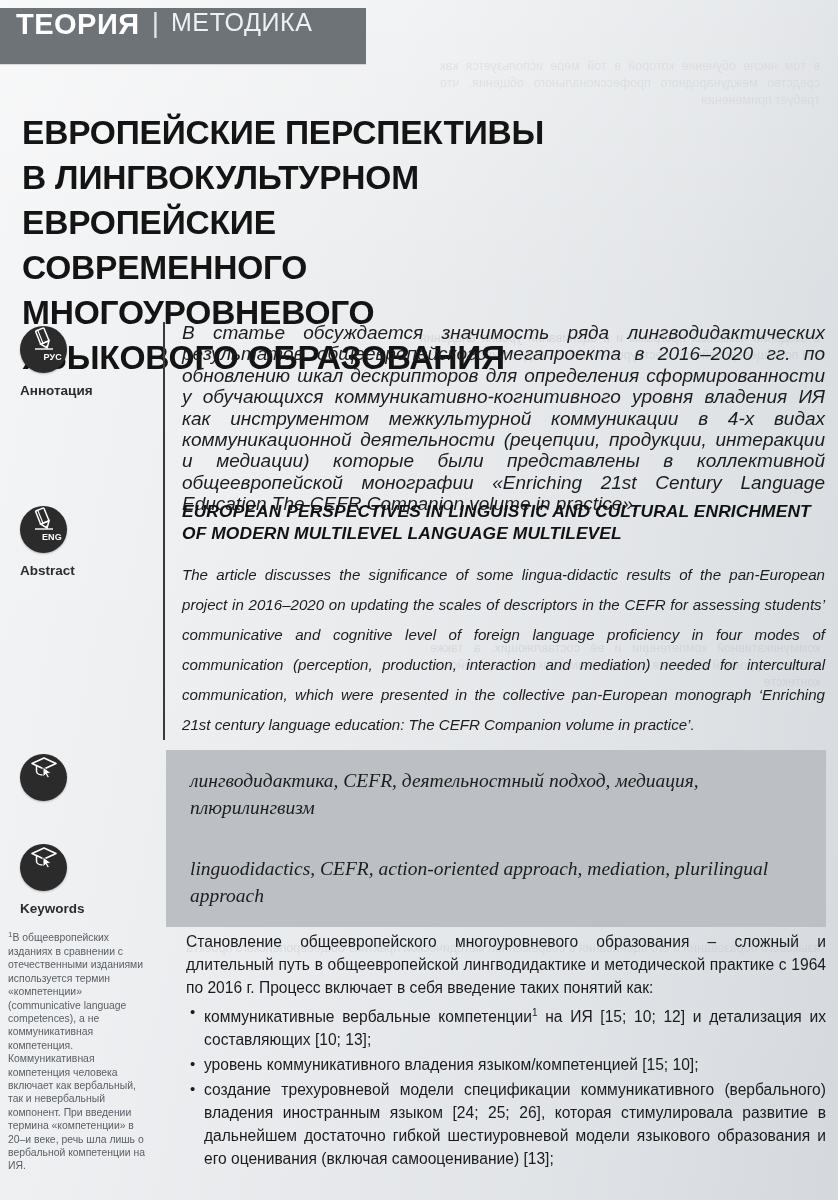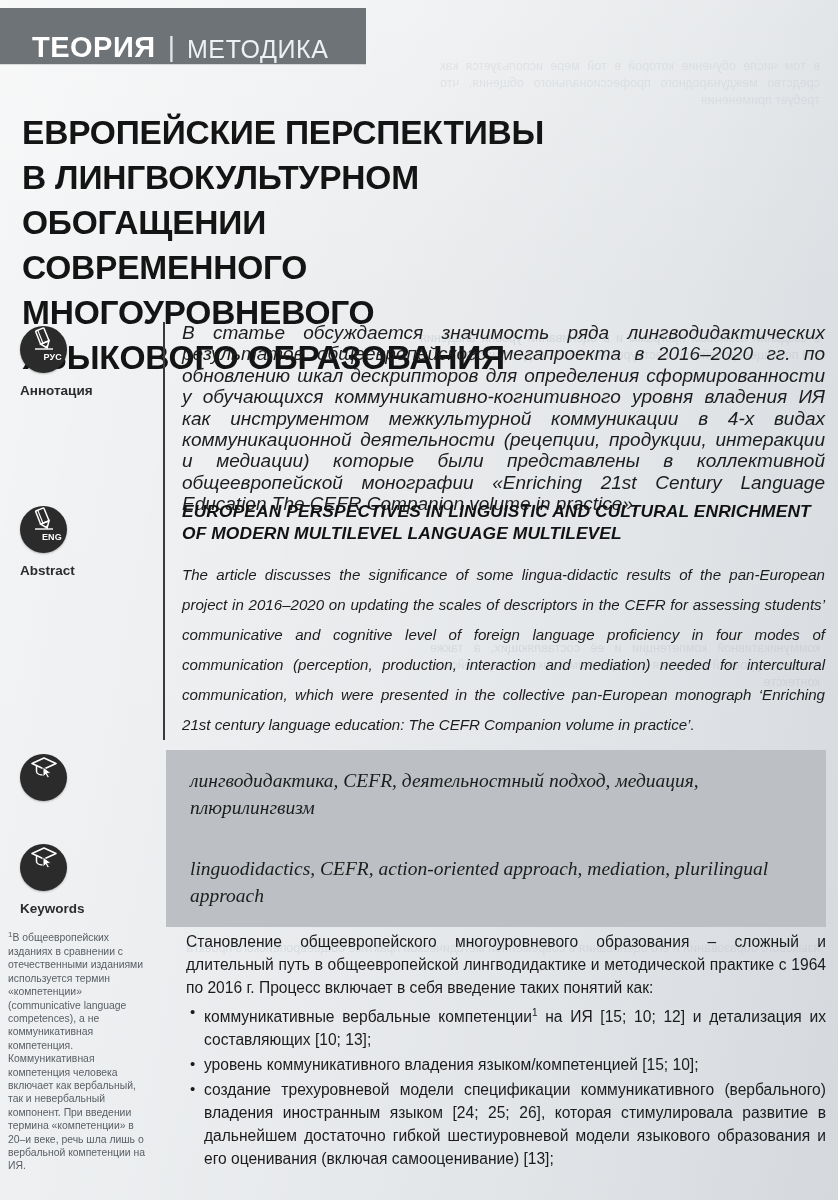--- a/index.html
+++ b/index.html
@@ -50,22 +50,22 @@
 
   
   .banner {
     position: absolute;
     top: 8px;
     left: 0;
     width: 366px;
     height: 56px;
     background: #6e7377;
     display: flex;
-    align-items: flex-end;
-    padding-left: 32px;
+    align-items: flex-start;
+    padding-left: 16px;
     box-sizing: border-box;
     box-shadow: 0 1px 0 rgba(0,0,0,.12);
   }
   .banner-a {
     color: #ffffff;
     font-weight: bold;
     font-size: 29px;
     letter-spacing: .5px;
   }
   .banner-sep {
@@ -229,21 +229,21 @@
   <div class="content">
 
     <div class="banner">
       <span class="banner-a">ТЕОРИЯ</span>
       <span class="banner-sep">|</span>
       <span class="banner-b">МЕТОДИКА</span>
     </div>
 
     <h1 class="title">
       <span>ЕВРОПЕЙСКИЕ ПЕРСПЕКТИВЫ</span><br>
-      <span>В ЛИНГВОКУЛЬТУРНОМ ОБОГАЩЕНИИ</span><br>
+      <span>В ЛИНГВОКУЛЬТУРНОМ ЕВРОПЕЙСКИЕ</span><br>
       <span>СОВРЕМЕННОГО МНОГОУРОВНЕВОГО</span><br>
       <span>ЯЗЫКОВОГО ОБРАЗОВАНИЯ</span>
     </h1>
 
     <div class="margin-item" style="top:326px;">
       <div class="badge">
         <svg width="26" height="26" viewBox="0 0 26 26" aria-hidden="true">
           <g transform="rotate(-22 13 13)">
             <rect x="8" y="2.5" width="9" height="14" rx="1" fill="none" stroke="#fff" stroke-width="1.5"></rect>
             <line x1="10.5" y1="2.5" x2="10.5" y2="16.5" stroke="#fff" stroke-width="1.1"></line>

